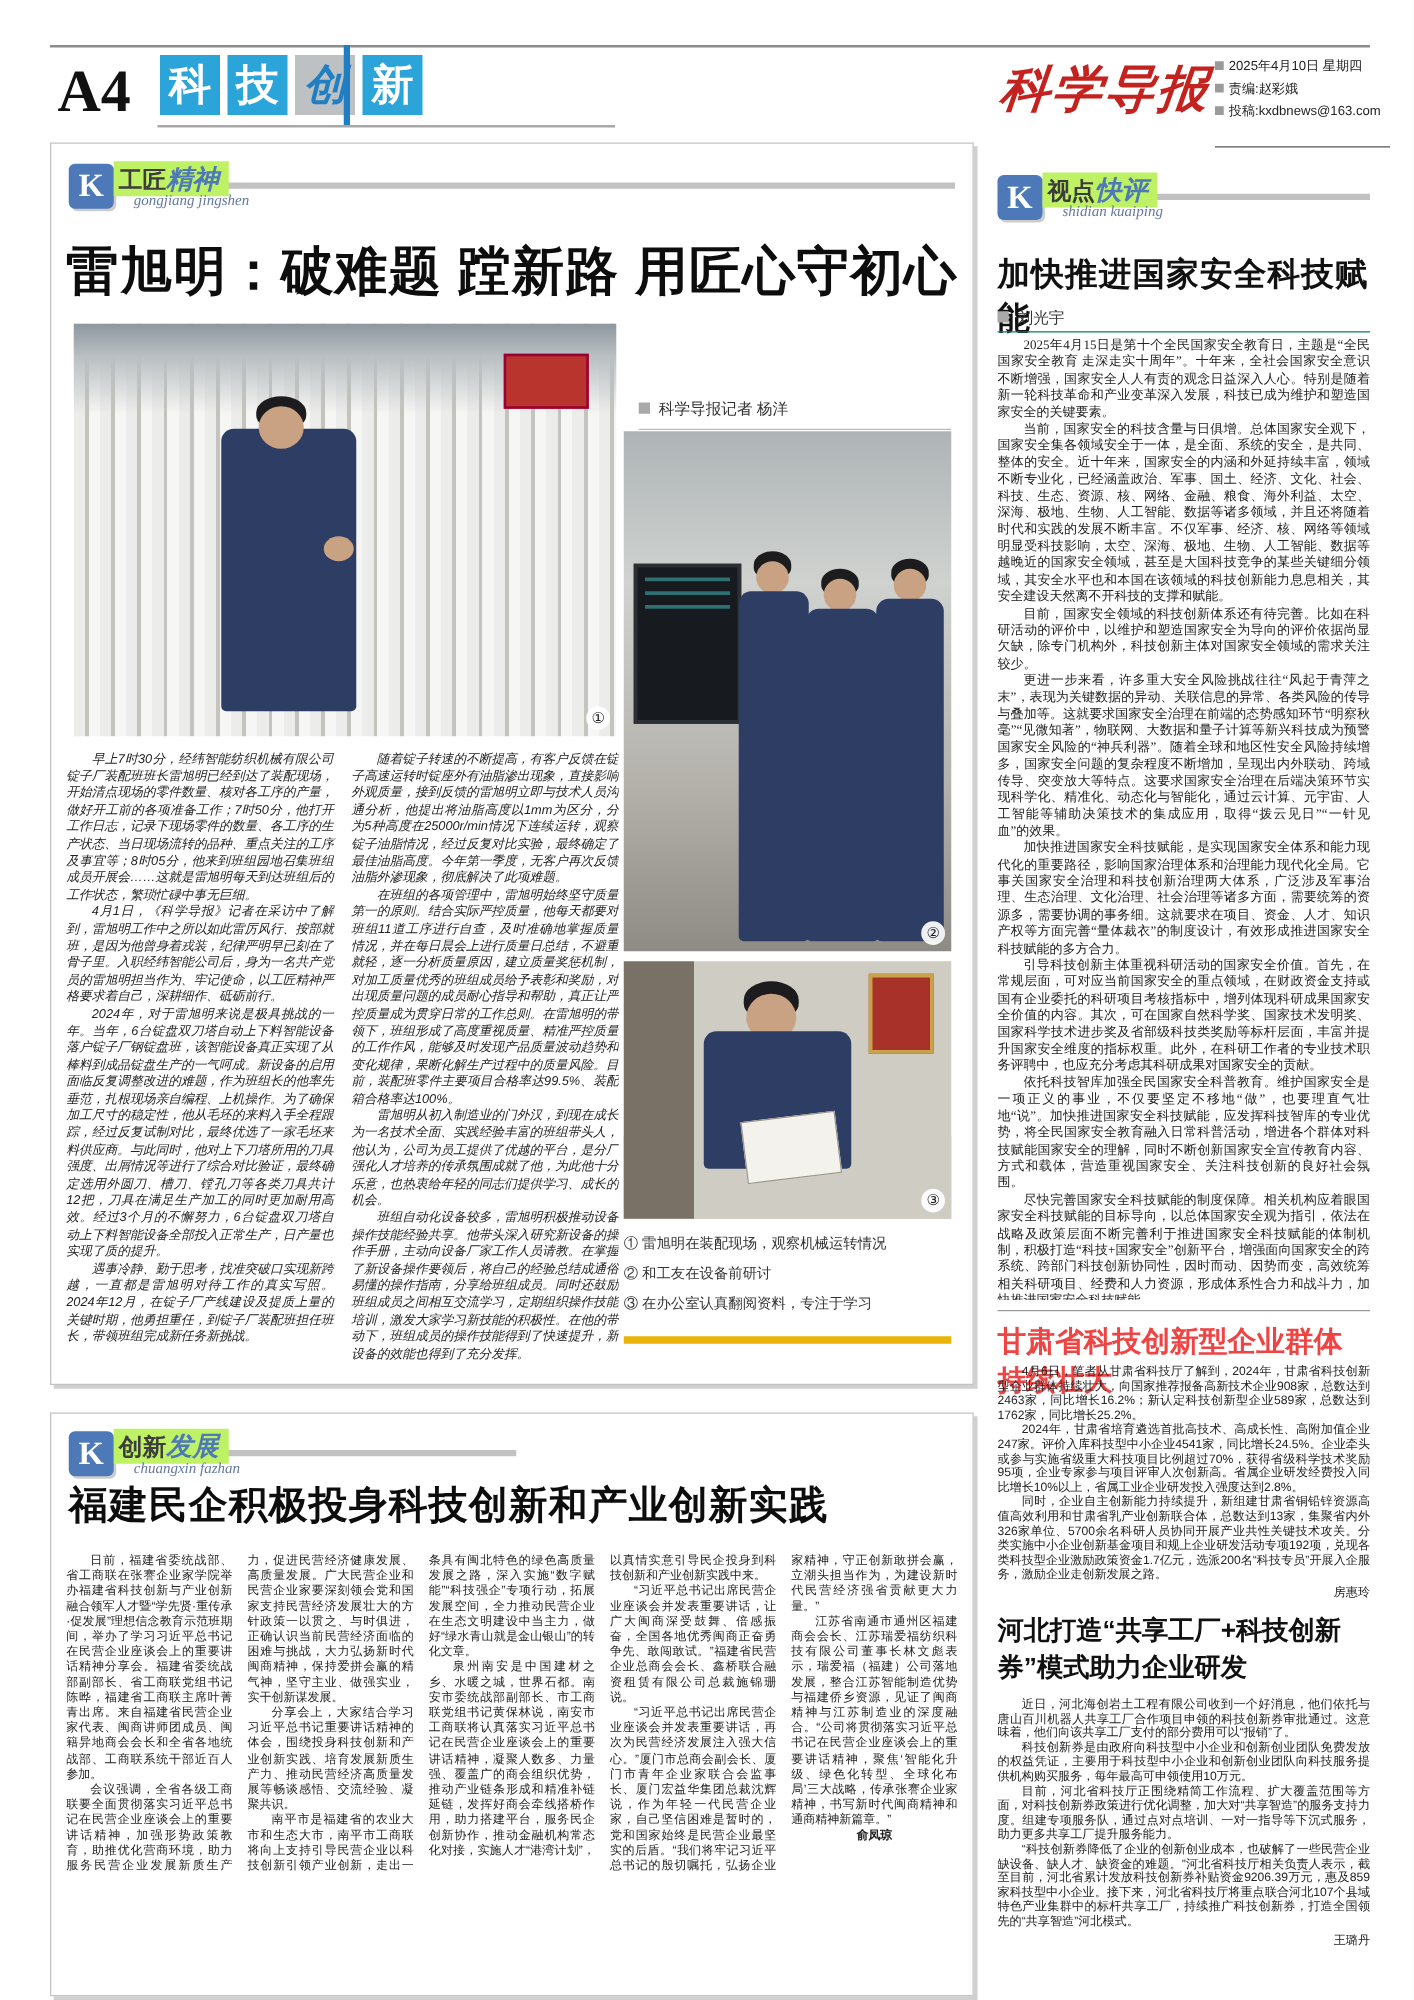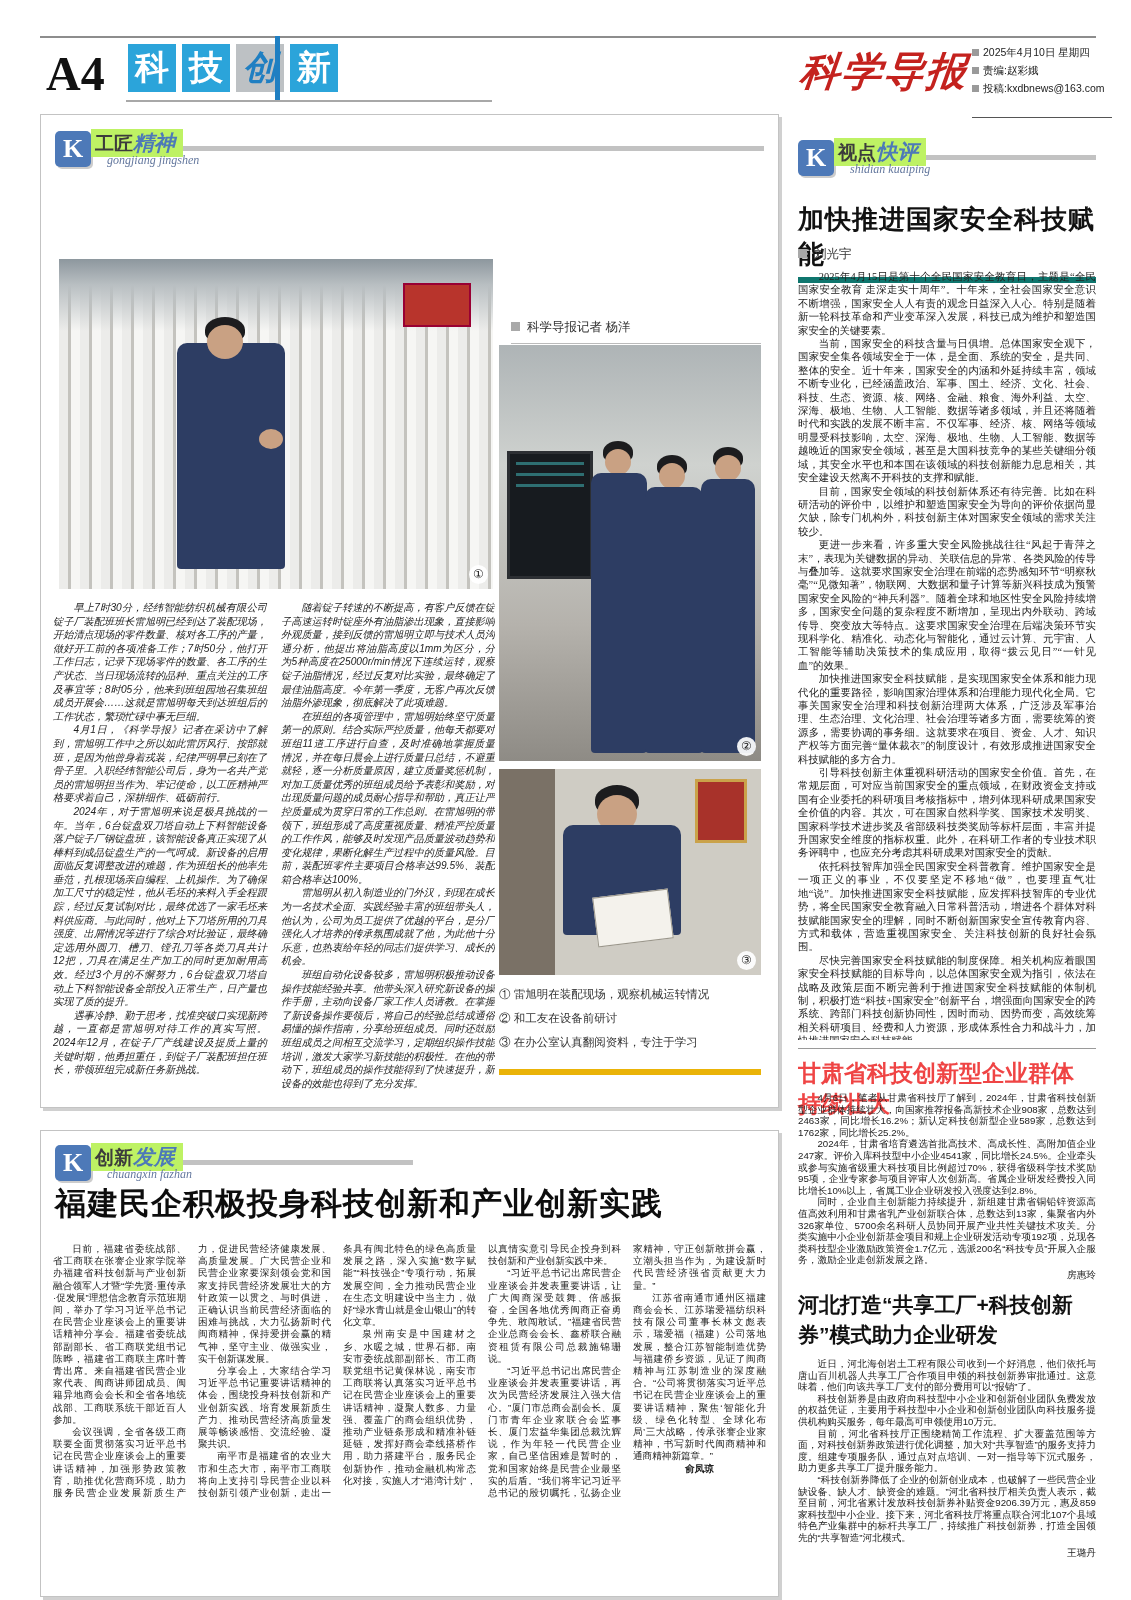--- a/index.html
+++ b/index.html
@@ -69,21 +69,21 @@
   .hair{background:#1c1c1e;border-radius:50% 50% 40% 40%;}
   .sign{background:#b8342c;border:2px solid #903;}
   .mon{background:#171b1f;border:3px solid #2c2f33;}
   .mon i{display:block;height:3px;margin:8px 6px;background:#2e6f72;}
   .mag{background:#f4f2ec;border:1px solid #9b978c;transform:rotate(-7deg);}
   .poster{background:#a8322a;border:3px solid #caa24a;}
   
   .rcol{position:absolute;left:798px;top:140px;width:298px;}
   .op-headline{position:absolute;left:0;top:62px;width:100%;font-size:26px;font-weight:900;color:#111;letter-spacing:1px;}
   .op-byline{position:absolute;left:0;top:106px;width:100%;font-size:12.5px;color:#333;
-             border-bottom:6px solid #0f766e;padding-bottom:14px;}
+             border-bottom:1px solid #0f766e;padding-bottom:2px;}
   .op-byline::before{content:"";display:inline-block;width:9px;height:9px;background:#a9a9a9;margin-right:7px;}
   .op-body{position:absolute;left:0;top:130px;width:298px;height:770px;overflow:hidden;
            font-family:"Liberation Serif",serif;font-size:10.4px;line-height:13.4px;text-align:justify;color:#222;}
   .op-body p{margin:0;text-indent:2em;}
   .rdivider{position:absolute;left:0;top:908px;width:298px;border-top:1px solid #9a9a9a;}
   .gs-headline{position:absolute;left:0;top:918px;width:100%;font-size:23px;font-weight:900;color:#ef4444;}
   .news-body{position:absolute;left:0;width:298px;overflow:hidden;font-size:9.7px;line-height:11.6px;
              text-align:justify;color:#222;}
   .news-body p{margin:0;text-indent:2em;}
   .news-body .author{text-align:right;font-weight:normal;text-indent:0;margin-top:3px;}
@@ -122,20 +122,21 @@
   </div>
 
   <div class="abox mainbox">
     <div class="badge" style="left:14px;top:16px;width:709px;">
       <div class="bar" style="width:651px;"></div>
       <div class="k">K</div>
       <div class="lab"><span class="la">工匠</span><span class="lb">精神</span></div>
       <div class="py">gongjiang jingshen</div>
     </div>
 
+    <div class="m-headline">雷旭明：破难题  蹚新路  用匠心守初心</div>
     <div class="m-byline">科学导报记者 杨洋</div>
 
     <div class="ph ph1">
       <div class="fig sign" style="right:22px;top:24px;width:64px;height:40px;"></div>
       <div class="fig navy" style="left:118px;top:84px;width:108px;height:226px;"></div>
       <div class="fig hair" style="left:146px;top:58px;width:40px;height:26px;"></div>
       <div class="fig head" style="left:148px;top:66px;width:36px;height:34px;"></div>
       <div class="fig head" style="left:200px;top:170px;width:24px;height:20px;"></div>
       <div class="num">①</div>
     </div>

